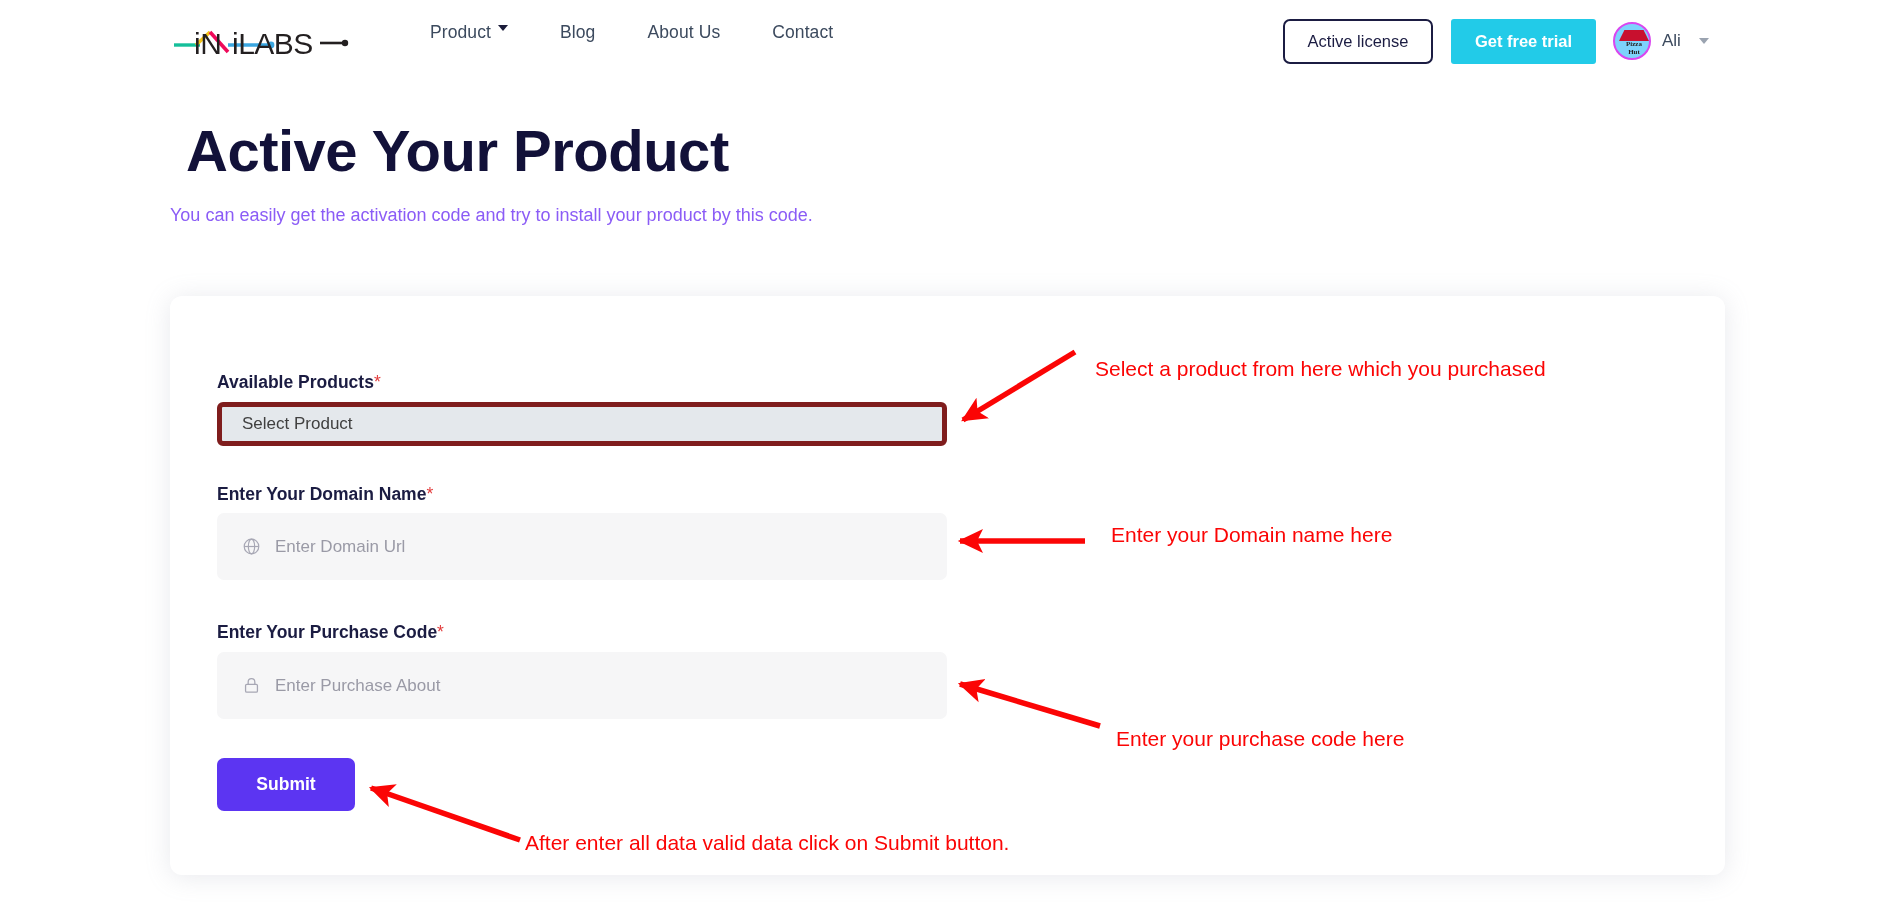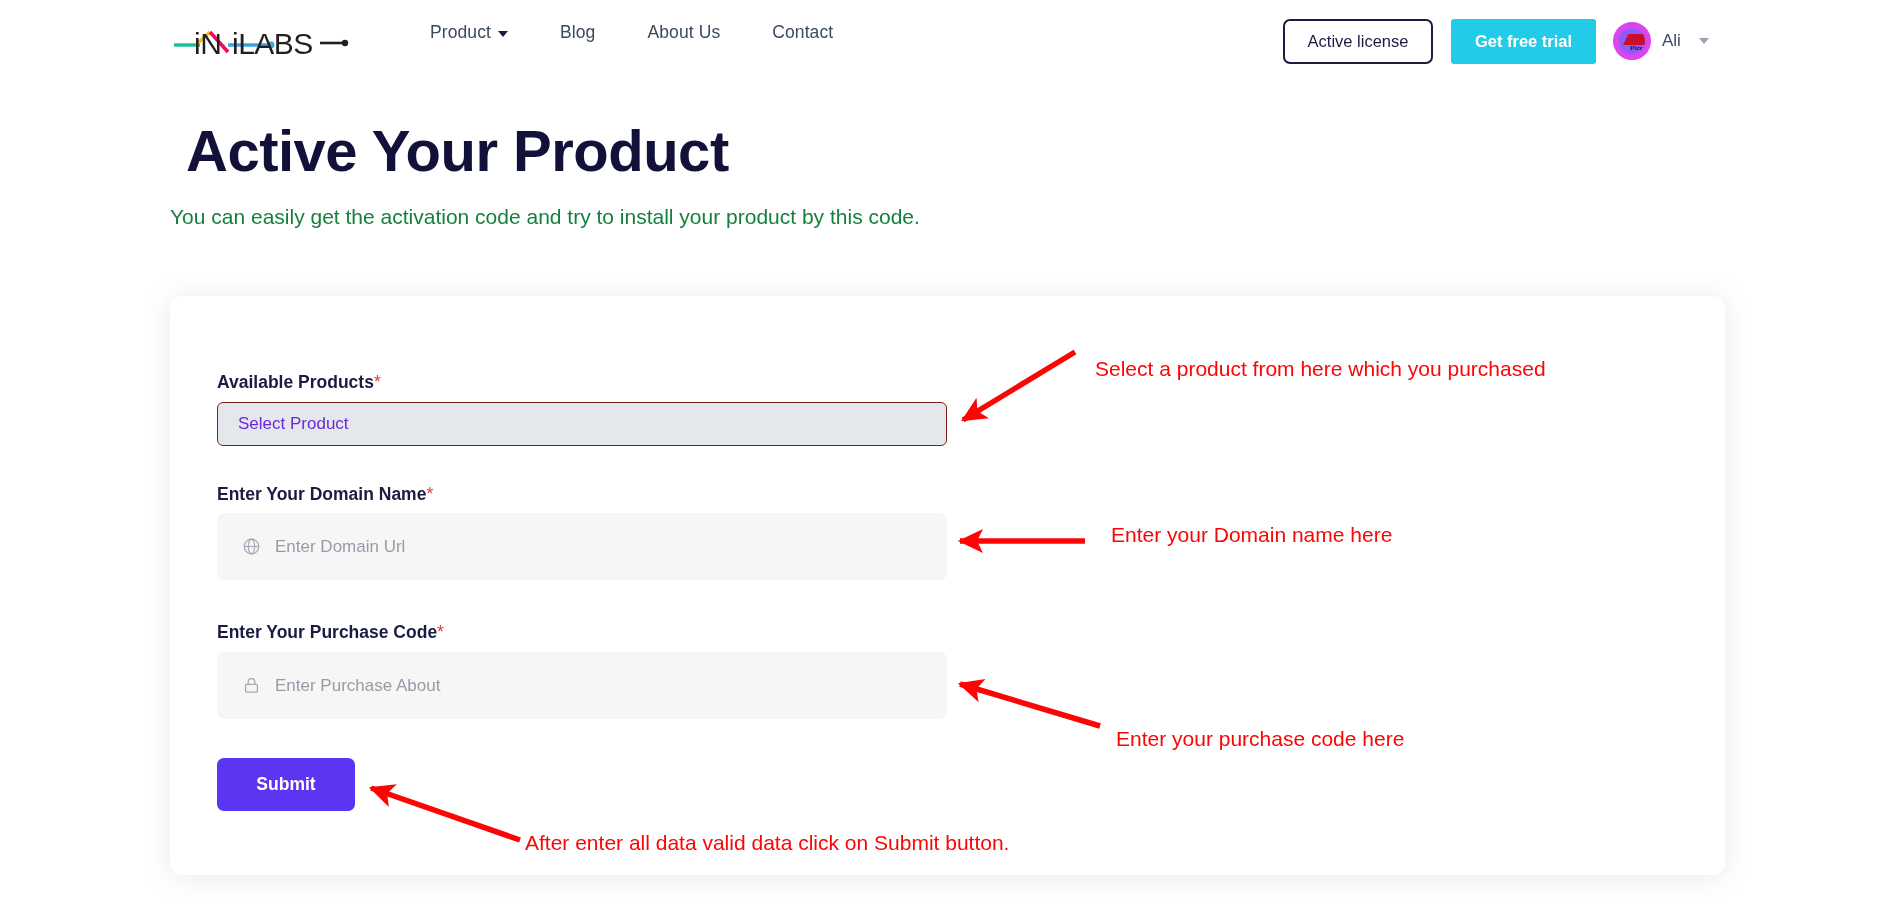--- a/index.html
+++ b/index.html
@@ -26,21 +26,21 @@
   .logo {
     position: absolute; left: 172px; top: 18px;
     width: 180px; height: 46px;
   }
   .nav {
     position: absolute; left: 430px; top: 22px;
     display: flex; align-items: center; gap: 52px;
   }
   .nav-item {
     font-size: 17.5px; color: #3c4a5e; letter-spacing: .1px;
-    display: flex; align-items: center; gap: 7px; cursor: pointer;
+    display: flex; gap: 7px; cursor: pointer;
     white-space: nowrap;
   }
   .chev {
     display: inline-block; width: 0; height: 0;
     border-left: 5px solid transparent;
     border-right: 5px solid transparent;
     border-top: 6px solid #1b1c3a;
     margin-top: 3px;
   }
   .btn-outline {
@@ -61,21 +61,21 @@
     font-family: "Liberation Sans", sans-serif;
     display: flex; align-items: center; justify-content: center;
     cursor: pointer; white-space: nowrap;
   }
   .user-area {
     position: absolute; left: 1613px; top: 22px;
     display: flex; align-items: center; gap: 11px; cursor: pointer;
   }
   .avatar {
     width: 38px; height: 38px; border-radius: 50%;
-    background: #8b5cf6; border: 6px solid #d946ef;
+    background: #7dd3fc; border: 2px solid #d946ef;
     position: relative; overflow: hidden; flex: none;
   }
   .avatar .roof {
     position: absolute; left: 4px; top: 6px;
     width: 30px; height: 11px;
     background: #c8102e;
     clip-path: polygon(18% 0%, 82% 0%, 100% 100%, 0% 100%);
   }
   .avatar .ph-txt {
     position: absolute; left: 0; top: 17px; width: 38px;
@@ -93,45 +93,45 @@
   }
 
   
   .title {
     position: absolute; left: 170px; top: 118px;
     font-size: 58px; font-weight: bold; color: #121139;
     letter-spacing: -0.5px; line-height: 66px; margin-left: 16px;
   }
   .subtitle {
     position: absolute; left: 170px; top: 205px;
-    font-size: 21px; color: #15803d;
+    font-size: 18px; color: #8b5cf6;
   }
 
   
   .card {
     position: absolute; left: 170px; top: 296px;
     width: 1555px; height: 579px;
     background: #ffffff; border-radius: 12px;
     box-shadow: 0 2px 26px rgba(140,145,165,.20);
   }
 
   .field-label {
     position: absolute;
     font-size: 17.5px; font-weight: bold; color: #1b1c42;
     white-space: nowrap;
   }
   .req { color: #e23b3b; font-weight: normal; }
 
   .select-box {
     position: absolute; left: 217px;
     width: 730px; height: 44px;
-    background: #e4e8ec; border: 1px solid #7f1d1d;
+    background: #e4e8ec; border: 5px solid #7f1d1d;
     border-radius: 6px;
     display: flex; align-items: center; padding-left: 20px;
-    font-size: 17px; color: #6d28d9; cursor: pointer;
+    font-size: 17px; color: #404040; cursor: pointer;
   }
   .input-box {
     position: absolute; left: 217px;
     width: 730px; height: 67px;
     background: #f6f6f7; border-radius: 7px;
     display: flex; align-items: center; padding-left: 25px;
     cursor: text;
   }
   .input-ph {
     font-size: 17px; color: #9a9aa6; margin-left: 14px;

